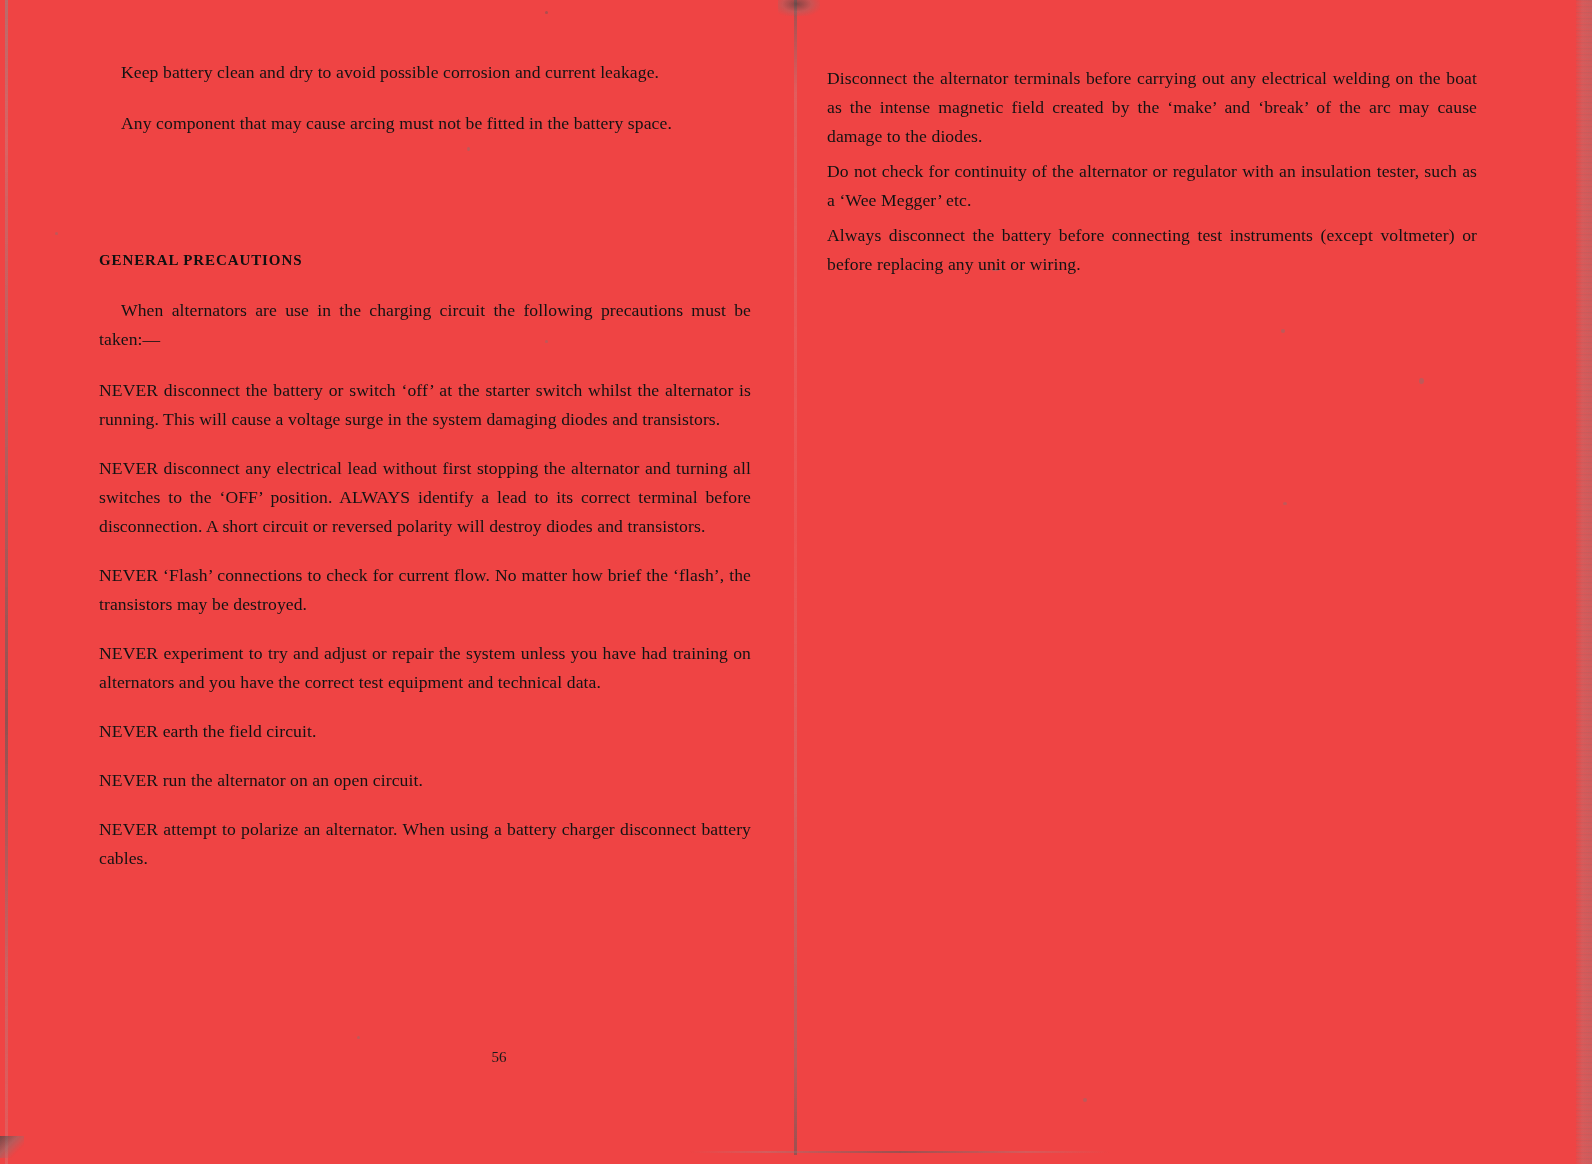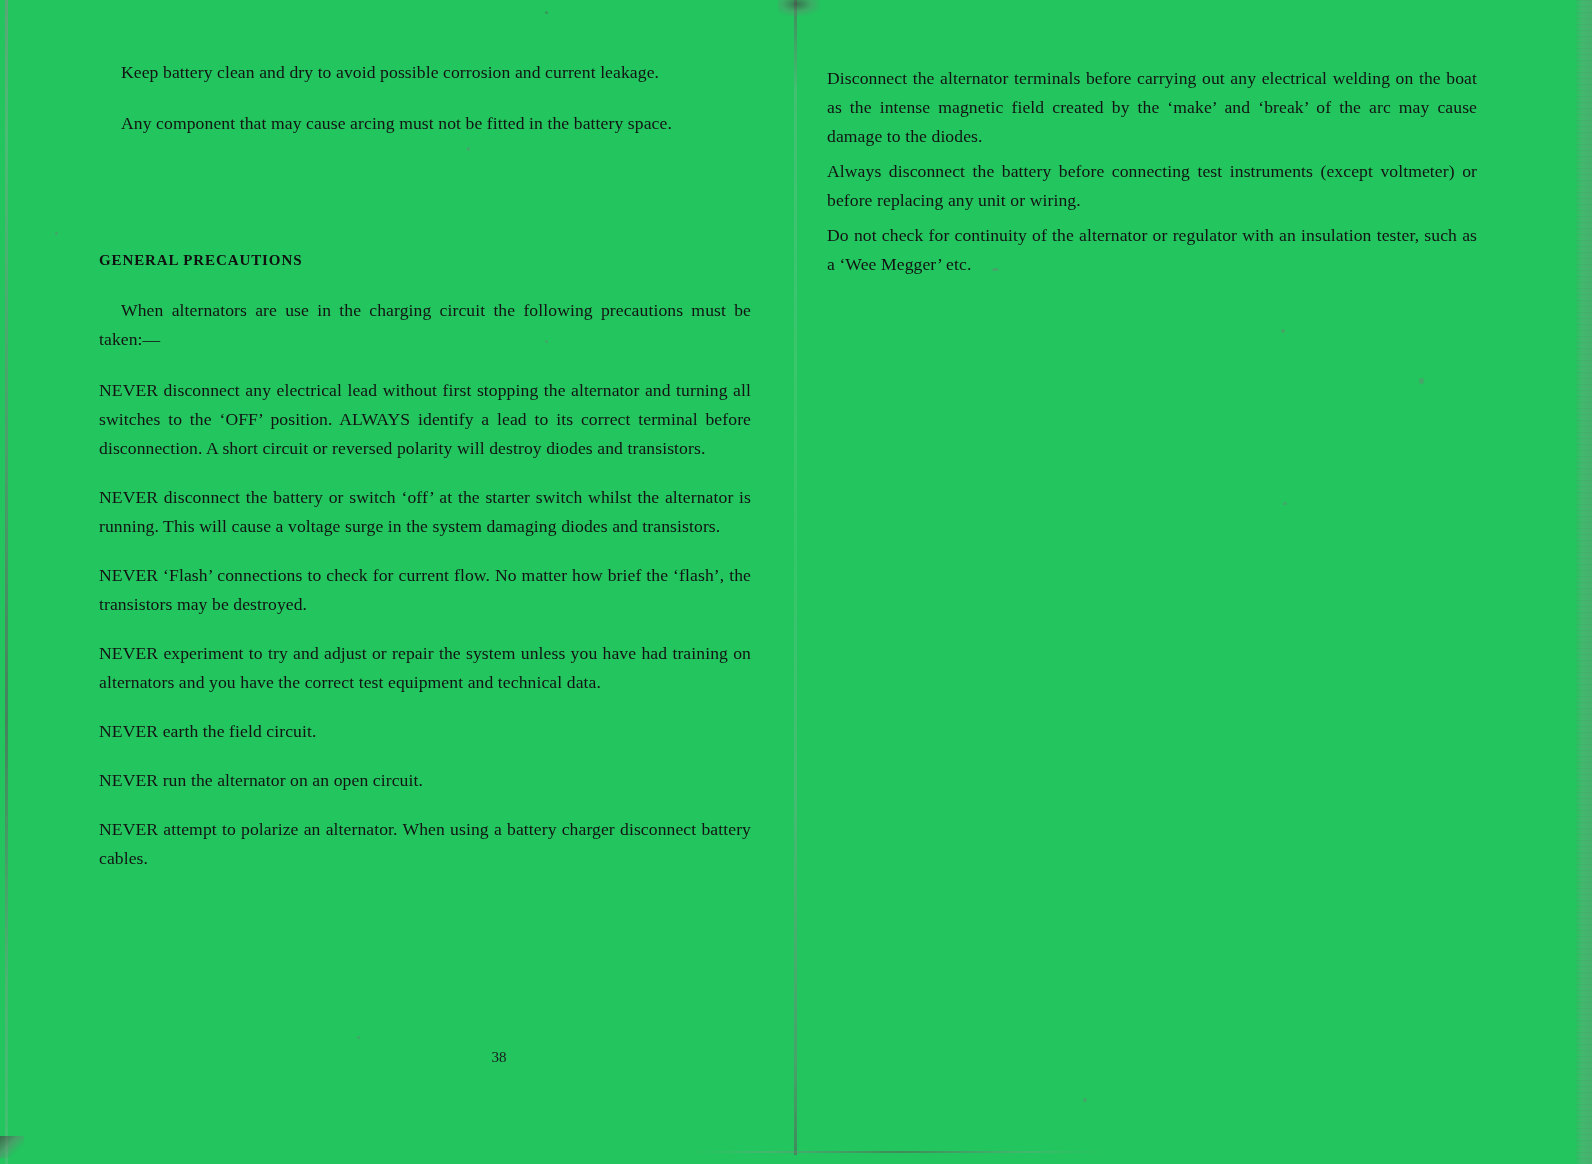--- a/index.html
+++ b/index.html
@@ -10,21 +10,21 @@
   }
   body {
     font-family: "Liberation Serif", "DejaVu Serif", serif;
     color: #111111;
   }
 
   #spread {
     position: relative;
     width: 1592px;
     height: 1164px;
-    background: #22c55e;
+    background: #ef4444;
     overflow: hidden;
   }
 
   
   .scan-edge-left {
     position: absolute;
     left: 5px;
     top: 0;
     width: 3px;
     height: 1164px;
@@ -213,34 +213,34 @@
 
       <p class="para">Keep battery clean and dry to avoid possible corrosion and current leakage.</p>
       <p class="para">Any component that may cause arcing must not be fitted in the battery space.</p>
 
       <div class="gap-before-heading"></div>
 
       <h2 class="section-heading">GENERAL PRECAUTIONS</h2>
 
       <p class="para">When alternators are use in the charging circuit the following precautions must be taken:—</p>
 
+      <p class="para flush">NEVER disconnect the battery or switch ‘off’ at the starter switch whilst the alternator is running. This will cause a voltage surge in the system damaging diodes and transistors.</p>
       <p class="para flush">NEVER disconnect any electrical lead without first stopping the alternator and turning all switches to the ‘OFF’ position. ALWAYS identify a lead to its correct terminal before disconnection. A short circuit or reversed polarity will destroy diodes and transistors.</p>
-      <p class="para flush">NEVER disconnect the battery or switch ‘off’ at the starter switch whilst the alternator is running. This will cause a voltage surge in the system damaging diodes and transistors.</p>
       <p class="para flush">NEVER ‘Flash’ connections to check for current flow. No matter how brief the ‘flash’, the transistors may be destroyed.</p>
       <p class="para flush">NEVER experiment to try and adjust or repair the system unless you have had training on alternators and you have the correct test equipment and technical data.</p>
       <p class="para flush">NEVER earth the field circuit.</p>
       <p class="para flush">NEVER run the alternator on an open circuit.</p>
       <p class="para flush">NEVER attempt to polarize an alternator. When using a battery charger disconnect battery cables.</p>
 
     </div>
-    <div class="folio left-folio">38</div>
+    <div class="folio left-folio">56</div>
   </div>
 
   <div class="page right">
     <div class="col-body">
       <p class="para">Disconnect the alternator terminals before carrying out any electrical welding on the boat as the intense magnetic field created by the ‘make’ and ‘break’ of the arc may cause damage to the diodes.</p>
+      <p class="para">Do not check for continuity of the alternator or regulator with an insulation tester, such as a ‘Wee Megger’ etc.</p>
       <p class="para">Always disconnect the battery before connecting test instruments (except voltmeter) or before replacing any unit or wiring.</p>
-      <p class="para">Do not check for continuity of the alternator or regulator with an insulation tester, such as a ‘Wee Megger’ etc.</p>
     </div>
 
   </div>
 
 </div>
 
 </body></html>

